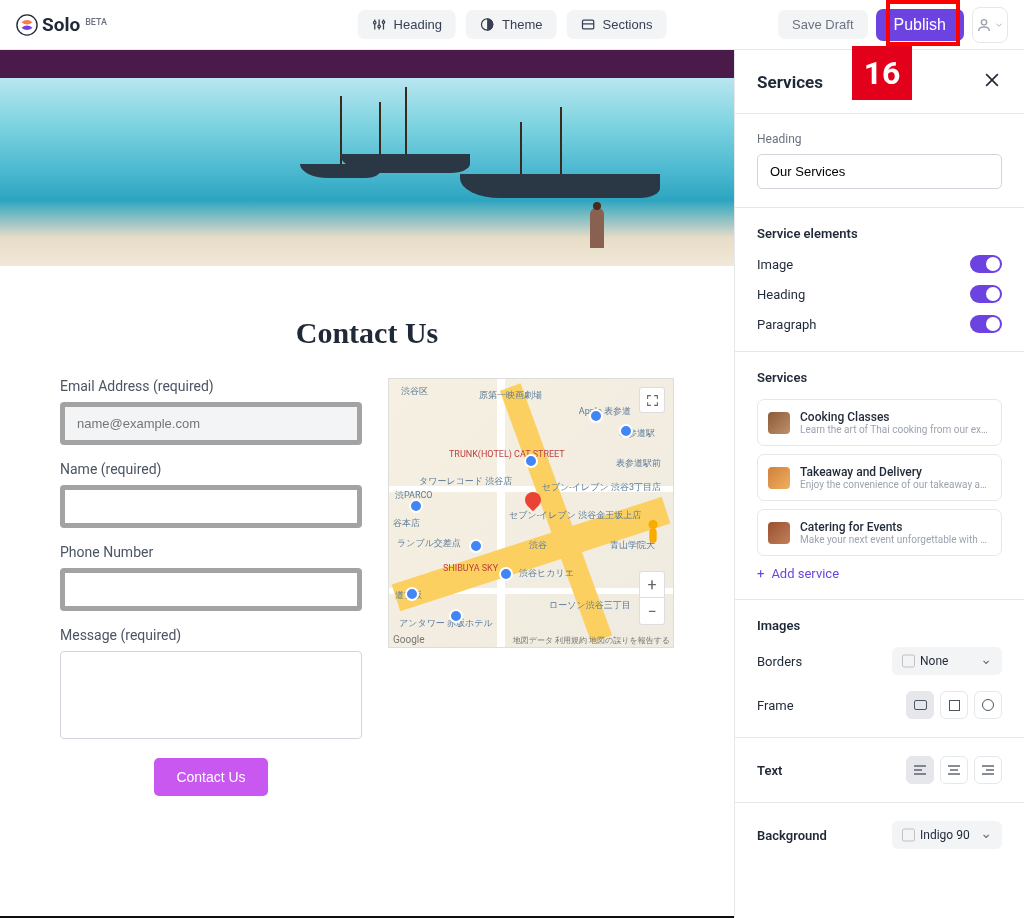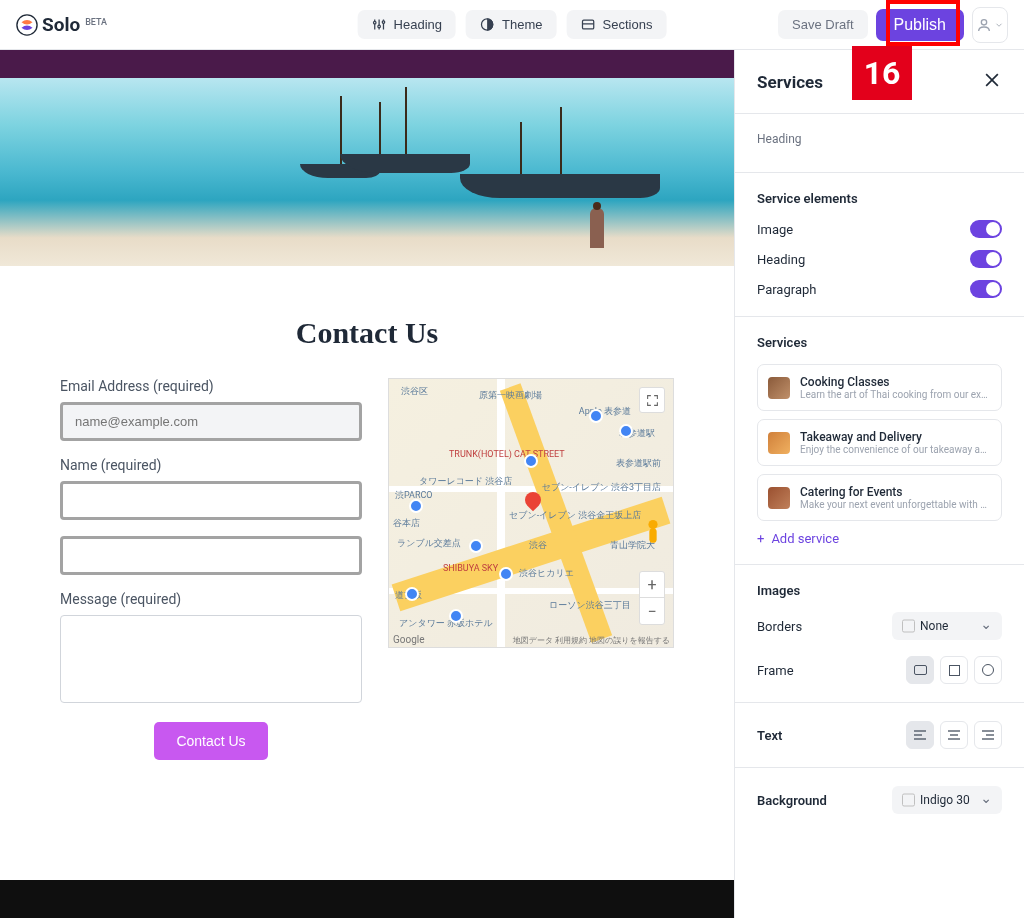--- a/index.html
+++ b/index.html
@@ -34,21 +34,21 @@
 .mast2 { left: 30%; height: 55px; }
 .person { position: absolute; left: 590px; top: 130px; width: 14px; height: 40px; background: #8a6050; border-radius: 6px 6px 0 0; }
 .person:after { content: ''; position: absolute; top: -6px; left: 3px; width: 8px; height: 8px; background: #4a2a1a; border-radius: 50%; }
 
 .contact-section { padding: 50px 60px; }
 .contact-title { font-family: Georgia, serif; font-size: 30px; font-weight: 700; text-align: center; margin-bottom: 28px; }
 .contact-grid { display: flex; gap: 26px; }
 .contact-form { flex: 1; }
 .form-group { margin-bottom: 16px; }
 .form-label { font-size: 14px; color: #4b5563; margin-bottom: 8px; display: block; }
-.form-input { width: 100%; padding: 9px 12px; border: 3px solid #a3a3a3; border-radius: 4px; font-size: 13px; background: #fff; }
+.form-input { width: 100%; padding: 9px 12px; border: 5px solid #a3a3a3; border-radius: 4px; font-size: 13px; background: #fff; }
 .form-input.filled { background: #f3f4f6; color: #9ca3af; }
 .form-textarea { width: 100%; height: 88px; padding: 9px 12px; border: 1px solid #d1d5db; border-radius: 4px; resize: none; }
 .btn-contact { padding: 11px 22px; background: #c858f0; color: #fff; border: none; border-radius: 5px; font-size: 14px; cursor: pointer; display: block; margin: 8px auto 0; }
 .map { width: 286px; height: 270px; background: #f2efe9; position: relative; border: 1px solid #ddd; overflow: hidden; }
 .map-area { position: absolute; inset: 0; background: linear-gradient(135deg, #f5f0e0 0%, #f0ebe0 100%); }
 .road { position: absolute; background: #fbd060; }
 .road1 { left: 0; top: 60%; width: 100%; height: 28px; transform: rotate(-18deg); }
 .road2 { left: 55%; top: 0; width: 22px; height: 100%; transform: rotate(-20deg); }
 .road-gray { position: absolute; background: #fff; }
 .rg1 { left: 38%; top: 0; width: 8px; height: 100%; }
@@ -186,20 +186,21 @@
           <div class="contact-form">
             <div class="form-group">
               <label class="form-label">Email Address (required)</label>
               <input class="form-input filled" placeholder="name@example.com" style="">
             </div>
             <div class="form-group">
               <label class="form-label">Name (required)</label>
               <input class="form-input" style="">
             </div>
             <div class="form-group">
+              <label class="form-label">Phone Number</label>
               <input class="form-input" style="">
             </div>
             <div class="form-group">
               <label class="form-label">Message (required)</label>
               <textarea class="form-textarea" style=""></textarea>
             </div>
             <button class="btn-contact">Contact Us</button>
           </div>
           <div class="map">
             <div class="map-area">
@@ -269,20 +270,21 @@
       <div class="sidebar-title">Services</div>
       <div class="close-btn">
         <svg viewBox="0 0 24 24" fill="none" stroke="currentColor" stroke-width="2">
             <line x1="5" y1="5" x2="19" y2="19"></line>
             <line x1="19" y1="5" x2="5" y2="19"></line>
           </svg>
       </div>
     </div>
     <div class="sidebar-section">
       <label class="sb-label">Heading</label>
+      <input class="sb-input" value="Our Services" style="">
     </div>
     <div class="sidebar-section">
       <div class="sb-subhead">Service elements</div>
       <div class="toggle-row">
         <span>Image</span>
         <div class="toggle"></div>
       </div>
       <div class="toggle-row">
         <span>Heading</span>
         <div class="toggle"></div>
@@ -365,17 +367,17 @@
                 <line x1="9" y1="10" x2="21" y2="10"></line>
                 <line x1="3" y1="16" x2="21" y2="16"></line>
               </svg>
             </div>
         </div>
       </div>
     </div>
     <div class="sidebar-section" style="border-bottom:none">
       <div class="opt-row" style="margin-bottom:0">
         <span class="sb-subhead" style="margin:0">Background</span>
-        <div class="select-ctl">Indigo 30</div>
+        <div class="select-ctl">Indigo 90</div>
       </div>
     </div>
   </div>
 </div>
 
 </body></html>

